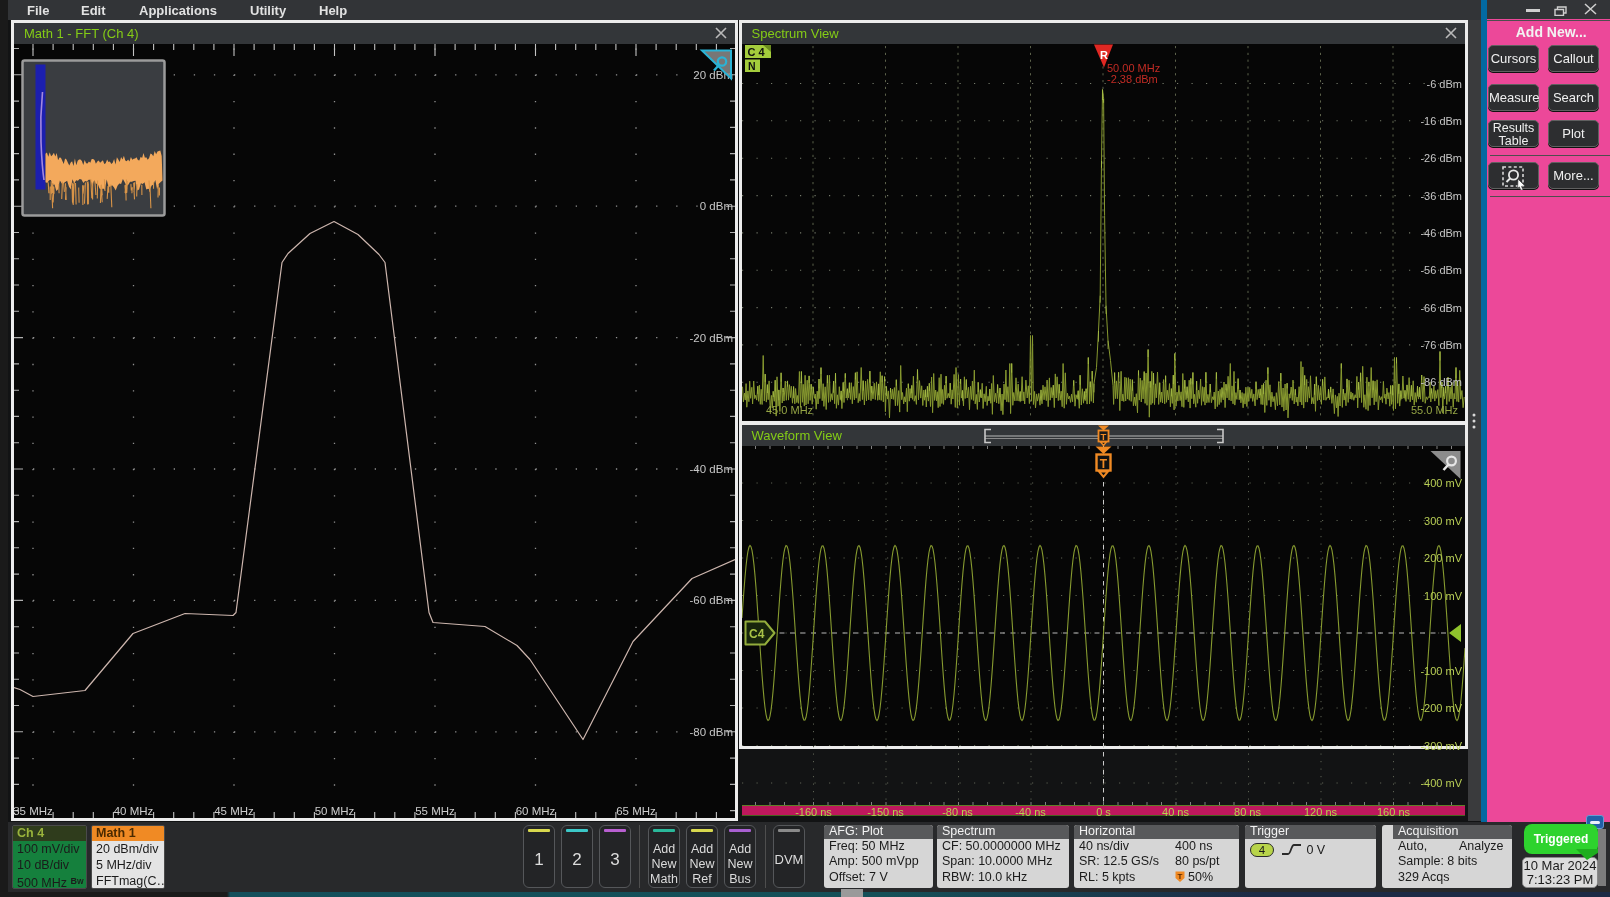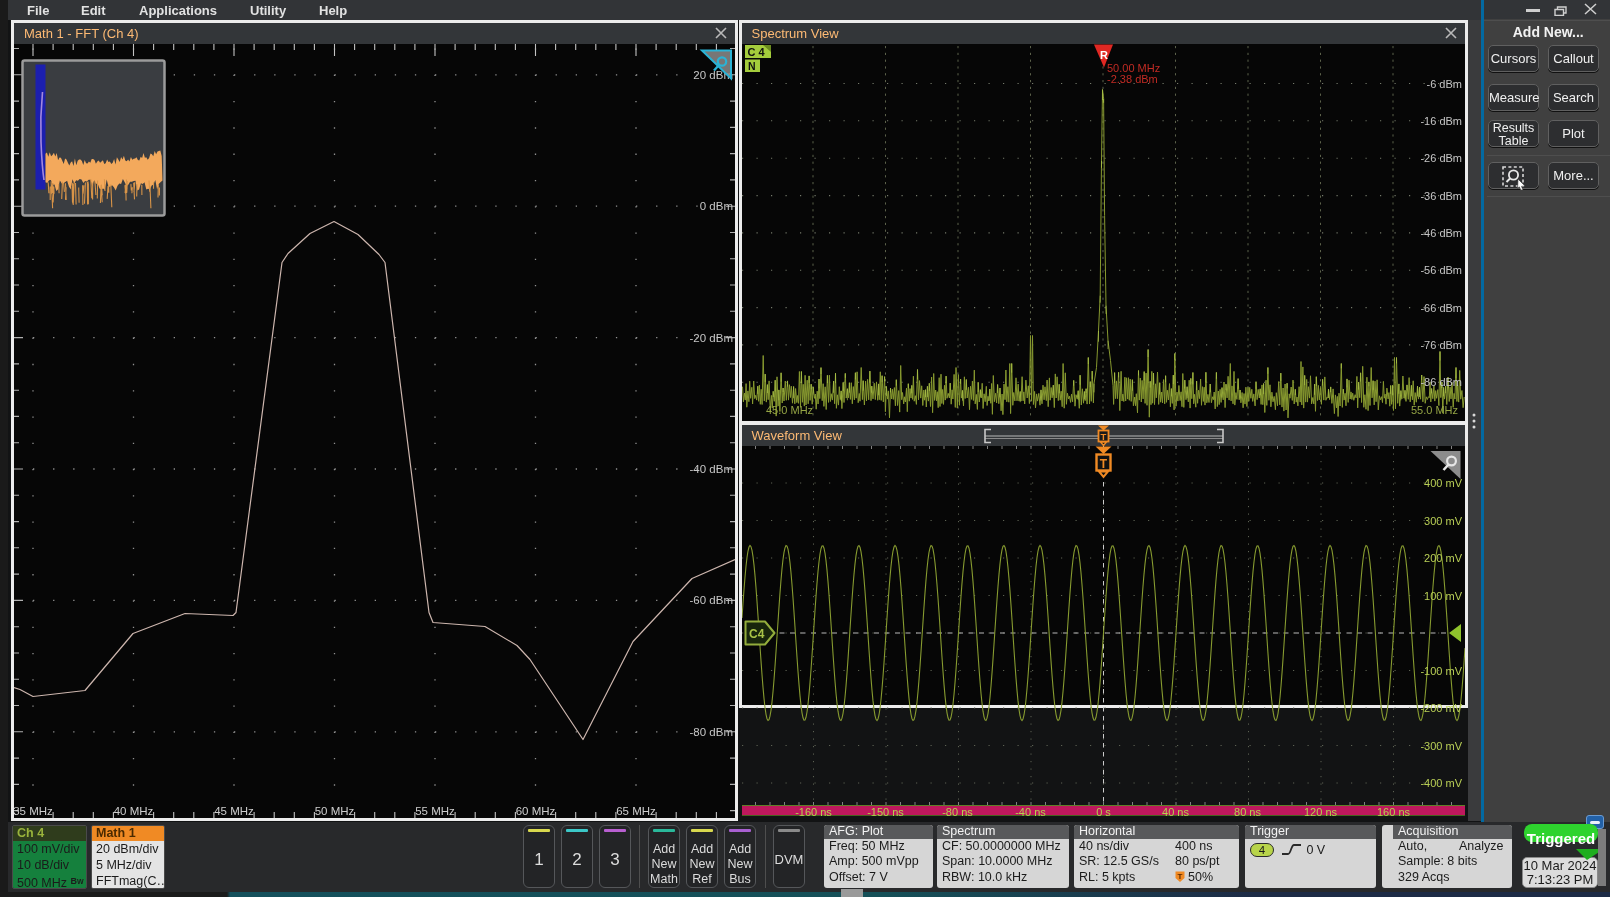--- a/index.html
+++ b/index.html
@@ -1,17 +1,17 @@
 <!DOCTYPE html>
 <html><head><meta charset="utf-8"><style>
 * { margin:0; padding:0; box-sizing:border-box; }
 html,body { width:1610px; height:897px; overflow:hidden; background:#121314; }
 #root { position:relative; width:1610px; height:897px; font-family:"Liberation Sans",sans-serif; background:#121314; }
 .abs { position:absolute; }
-.ttl { height:21px; background:#333639; color:#fdba74; font-size:13px; line-height:21px; padding-left:10px; position:relative; }
+.ttl { height:21px; background:#333639; color:#84cc16; font-size:13px; line-height:21px; padding-left:10px; position:relative; }
 .x { position:absolute; right:7px; top:3px; width:14px; height:14px; }
 .panel > svg, .panel .ttl svg { display:block; }
 .panel { position:absolute; border:3px solid #ececec; background:#060606; }
 .fbtn { position:absolute; top:825px; height:63px; width:32px; background:#232426; border:1px solid #55575a; border-radius:6px; color:#dcdcdc; text-align:center; }
 .chip { position:absolute; left:4px; right:4px; top:3px; height:3px; border-radius:1px; }
 .l3 { font-size:12.5px; line-height:15px; padding-top:16px; }
 .ipanel { position:absolute; top:825px; height:63px; background:#d6d6d6; border-radius:3px; overflow:hidden; font-size:12.5px; color:#1b1b1b; }
 .ihdr { height:13.5px; background:#58595b; color:#f2f2f2; padding-left:5px; font-size:12.5px; line-height:13.5px; }
 .irow { padding-left:5px; line-height:15.8px; white-space:nowrap; }
 .rbtn { position:absolute; width:51px; height:27px; background:#2d2e30; border:1px solid #606060; border-radius:5px; color:#f0f0f0; font-size:13px; text-align:center; line-height:25px; box-shadow:0 1px 0 #111; }
@@ -128,21 +128,21 @@
         <text x="720" y="192.9" text-anchor="end" font-size="11" fill="#c6c6c6">-46 dBm</text>
         <text x="720" y="230.2" text-anchor="end" font-size="11" fill="#c6c6c6">-56 dBm</text>
         <text x="720" y="267.6" text-anchor="end" font-size="11" fill="#c6c6c6">-66 dBm</text>
         <text x="720" y="304.9" text-anchor="end" font-size="11" fill="#c6c6c6">-76 dBm</text>
         <text x="720" y="342.3" text-anchor="end" font-size="11" fill="#c6c6c6">-86 dBm</text>
         <text x="24" y="370" font-size="11" fill="#95a545">45.0 MHz</text>
         <text x="716" y="370" text-anchor="end" font-size="11" fill="#95a545">55.0 MHz</text>
       </svg>
 </div>
 
-<div class="panel" style="left:738.5px;top:422.5px;width:729px;height:285px;border-top-width:2px;">
+<div class="panel" style="left:738.5px;top:422.5px;width:729px;height:326px;border-top-width:2px;">
   <div class="ttl" style="height:21.5px;">Waveform View
     <svg class="abs" style="left:0;top:0;" width="723" height="21.5" viewBox="0 0 723 21.5">
           <line x1="243" y1="11" x2="481" y2="11" stroke="#b8b8b8" stroke-width="1.2"></line>
           <line x1="243" y1="13.5" x2="481" y2="13.5" stroke="#8a8a8a" stroke-width="1"></line>
           <path d="M249 4.5h-6v13h6" fill="none" stroke="#c8c8c8" stroke-width="1.6"></path>
           <path d="M475 4.5h6v13h-6" fill="none" stroke="#c8c8c8" stroke-width="1.6"></path>
           <polygon points="356.0,0.5 367.0,0.5 361.5,5.5" fill="#f08a24"></polygon>
           <rect x="356.5" y="5.5" width="10" height="11" fill="#1a1a1a" stroke="#f08a24" stroke-width="1.8"></rect>
           <polygon points="358.5,17 364.5,17 361.5,20.5" fill="#1a1a1a" stroke="#f08a24" stroke-width="1.4"></polygon>
           <text x="361.5" y="14.5" text-anchor="middle" font-size="9.5" font-weight="bold" fill="#f08a24">T</text>
@@ -206,21 +206,21 @@
 
 <div class="abs" style="left:1467.5px;top:20px;width:13px;height:801px;background:#3a3b3d;"></div>
 <div class="abs" style="left:1472px;top:413px;width:4px;height:16px;">
   <svg width="4" height="16">
         <circle cx="2" cy="2" r="1.5" fill="#d8d8d8"></circle>
         <circle cx="2" cy="8" r="1.5" fill="#d8d8d8"></circle>
         <circle cx="2" cy="14" r="1.5" fill="#d8d8d8"></circle>
       </svg>
 </div>
 
-<div class="abs" style="left:1480.5px;top:0;width:129.5px;height:822px;background:#404040;border-left:3px solid #0369a1;">
+<div class="abs" style="left:1480.5px;top:0;width:129.5px;height:822px;background:#ec4899;border-left:6px solid #0369a1;">
   <div class="abs" style="left:0;top:0;width:129.5px;height:19px;background:#323437;"></div>
   <div class="abs" style="left:0;top:19.5px;width:129.5px;height:1px;background:#4e4e4e;"></div>
   <div class="abs" style="left:0;top:24px;width:129.5px;text-align:center;font-size:14px;font-weight:bold;color:#f2f2f2;">Add New...</div>
   <div class="abs" style="left:0;top:154.5px;width:123px;height:1px;margin-left:3px;background:#4e4e4e;"></div>
   <div class="abs" style="left:0;top:196px;width:123px;height:1px;margin-left:3px;background:#4e4e4e;"></div>
 </div>
 <div class="rbtn" style="left:1488px;top:45px;">Cursors</div>
 <div class="rbtn" style="left:1548px;top:45px;">Callout</div>
 <div class="rbtn" style="left:1488px;top:83.5px;">Measure</div>
 <div class="rbtn" style="left:1548px;top:83.5px;">Search</div>
@@ -308,20 +308,20 @@
   <div class="ihdr">Acquisition</div>
   <div class="irow">Auto,<span style="position:absolute;left:77px;">Analyze</span></div>
   <div class="irow">Sample: 8 bits</div>
       <div class="irow">329 Acqs</div>
 </div>
 
 <div class="abs" style="left:1598px;top:829px;width:8px;height:57px;z-index:1;background:#7c7c7c;"></div>
 <div class="abs" style="left:1586px;top:815px;width:18px;height:14px;z-index:2;background:#2261a8;border-radius:3px;border:1px solid #6b9bd2;">
   <div style="position:absolute;left:3px;top:5px;width:10px;height:3px;background:#e8f0fa;border-radius:2px;"></div>
     </div>
-<div class="abs" style="left:1524px;top:824px;width:74px;height:18px;z-index:3;background:#2ed32e;border-radius:8px;color:#fff;font-size:15px;font-weight:bold;text-align:center;line-height:30px;">Triggered</div>
+<div class="abs" style="left:1524px;top:824px;width:74px;height:30px;z-index:3;background:#2ed32e;border-radius:8px;color:#fff;font-size:12px;font-weight:bold;text-align:center;line-height:30px;">Triggered</div>
 <div class="abs" style="left:1576px;top:849px;width:22px;height:11px;z-index:4;background:#1fae1f;clip-path:polygon(0 0,100% 0,100% 35%,50% 100%);"></div>
 <div class="abs" style="left:1522px;top:857px;width:76px;height:31px;z-index:3;background:#dcdcdc;border:1px solid #8a8a8a;border-radius:5px;color:#1b1b1b;font-size:13px;text-align:center;line-height:14.5px;padding-top:0.5px;">10 Mar 2024<br>7:13:23 PM</div>
 
 <div class="abs" style="left:0;top:891.5px;width:1610px;height:5.5px;background:linear-gradient(90deg,#1b1b1b 0,#1b1b1b 14.1%,#14505c 14.3%,#155058 55%,#1d2b46 78%,#1d2b46 100%);"></div>
 <div class="abs" style="left:841px;top:889px;width:22px;height:8px;background:#9a9a9a;"></div>
 
 </div>
 
 </body></html>

